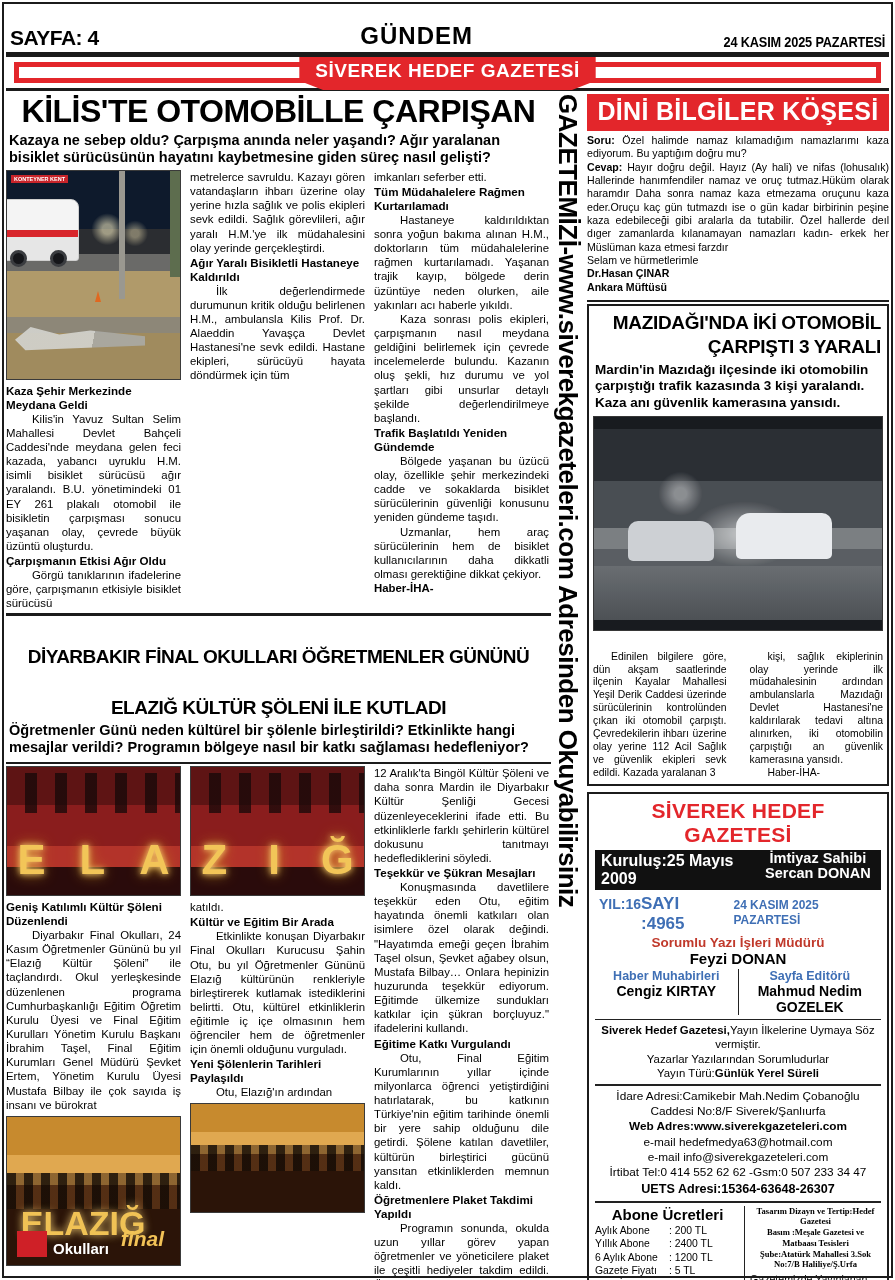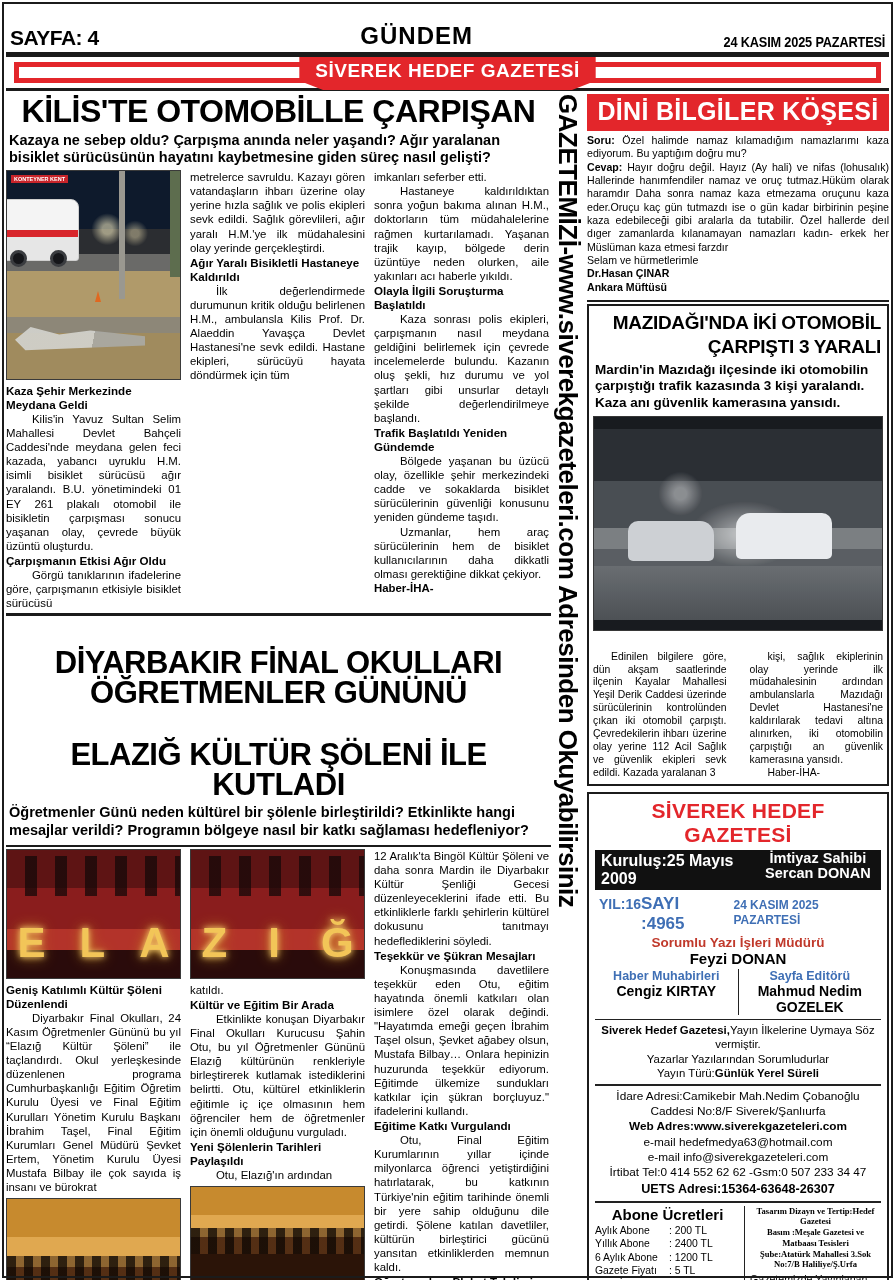--- a/index.html
+++ b/index.html
@@ -60,21 +60,21 @@
     direction: rtl;
     text-align: left;
   }
 
   
   .hl {
     text-align: center; font-weight: 900; line-height: 0.96;
     letter-spacing: -0.5px;
   }
   .hl-1 { font-size: 32px; padding: 2px 2px 0; }
-  .hl-2 { font-size: 31px; padding: 2px 2px 0; margin-top: 30px; }
+  .hl-2 { font-size: 19px; padding: 2px 2px 0; margin-top: 30px; }
   .deck { font-size: 14.5px; font-weight: 700; line-height: 1.18; padding: 5px 3px 4px; }
 
   .hr-b { height: 3px; background:#1b1b1b; margin: 3px 0; }
   .hr-t { height: 2px; background:#1b1b1b; margin: 2px 0; }
 
   
   .cols3 { display: flex; gap: 9px; }
   .col { width: 175px; }
   .col p { font-size: 11.4px; line-height: 1.24; text-align: justify; text-indent: 26px; }
   .col p.noind { text-indent: 0; }
@@ -247,22 +247,22 @@
           </div>
 
           <div class="col">
             <p class="noind">metrelerce savruldu. Kazayı gören vatandaşların ihbarı üzerine olay yerine hızla sağlık ve polis ekipleri sevk edildi. Sağlık görevlileri, ağır yaralı H.M.'ye ilk müdahalesini olay yerinde gerçekleştirdi.</p>
             <h4>Ağır Yaralı Bisikletli Hastaneye Kaldırıldı</h4>
             <p>İlk değerlendirmede durumunun kritik olduğu belirlenen H.M., ambulansla Kilis Prof. Dr. Alaeddin Yavaşça Devlet Hastanesi'ne sevk edildi. Hastane ekipleri, sürücüyü hayata döndürmek için tüm</p>
           </div>
 
           <div class="col">
             <p class="noind">imkanları seferber etti.</p>
+            <h4>Tüm Müdahalelere Rağmen Kurtarılamadı</h4>
             <p>Hastaneye kaldırıldıktan sonra yoğun bakıma alınan H.M., doktorların tüm müdahalelerine rağmen kurtarılamadı. Yaşanan trajik kayıp, bölgede derin üzüntüye neden olurken, aile yakınları acı haberle yıkıldı.</p>
-            <h4>Olayla İlgili Soruşturma Başlatıldı</h4>
             <p>Kaza sonrası polis ekipleri, çarpışmanın nasıl meydana geldiğini belirlemek için çevrede incelemelerde bulundu. Kazanın oluş şekli, hız durumu ve yol şartları gibi unsurlar detaylı şekilde değerlendirilmeye başlandı.</p>
             <h4>Trafik Başlatıldı Yeniden Gündemde</h4>
             <p>Bölgede yaşanan bu üzücü olay, özellikle şehir merkezindeki cadde ve sokaklarda bisiklet sürücülerinin güvenliği konusunu yeniden gündeme taşıdı.</p>
             <p>Uzmanlar, hem araç sürücülerinin hem de bisiklet kullanıcılarının daha dikkatli olması gerektiğine dikkat çekiyor.</p>
             <p class="noind credit">Haber-İHA-</p>
           </div>
         </div>
       </div>
 
       <div class="hr-b"></div>

